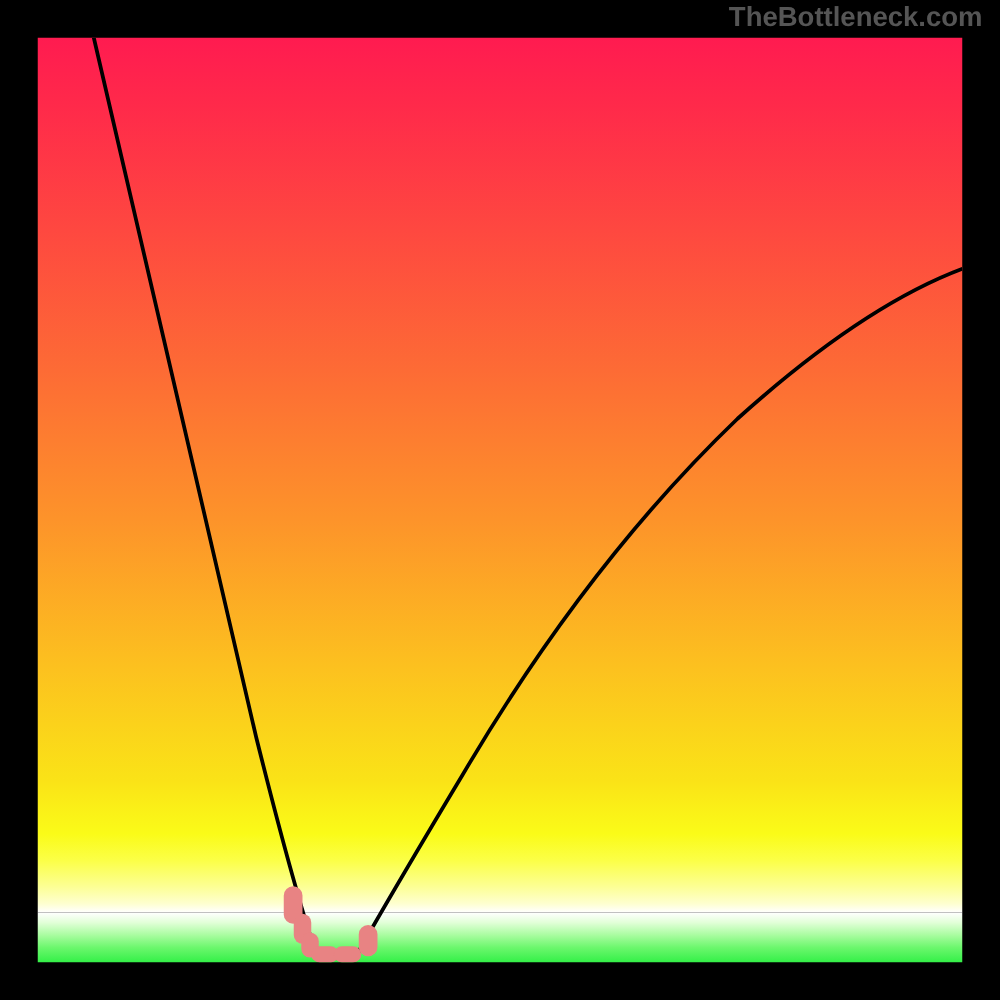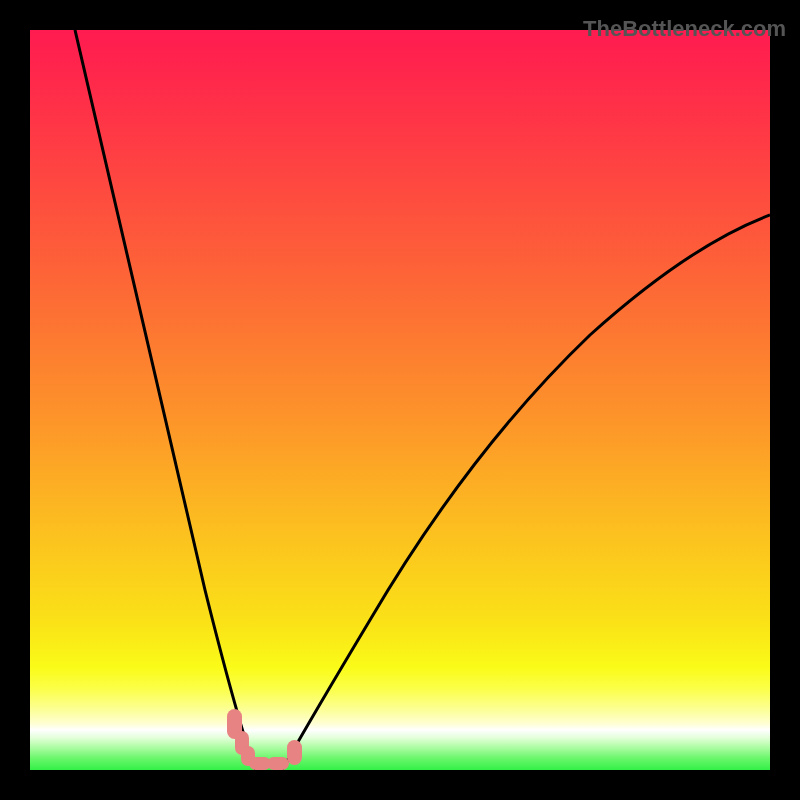--- a/index.html
+++ b/index.html
@@ -11,21 +11,21 @@
     overflow: hidden;
   }
   .canvas {
     position: relative;
     width: 800px;
     height: 800px;
     background: #000;
   }
   .watermark {
     position: absolute;
-    top: 16px;
+    top: 1px;
     right: 14px;
     font-family: Arial, Helvetica, sans-serif;
     font-size: 22px;
     font-weight: 600;
     color: #555555;
     letter-spacing: 0px;
     z-index: 5;
   }
   .plot-area {
     position: absolute;

